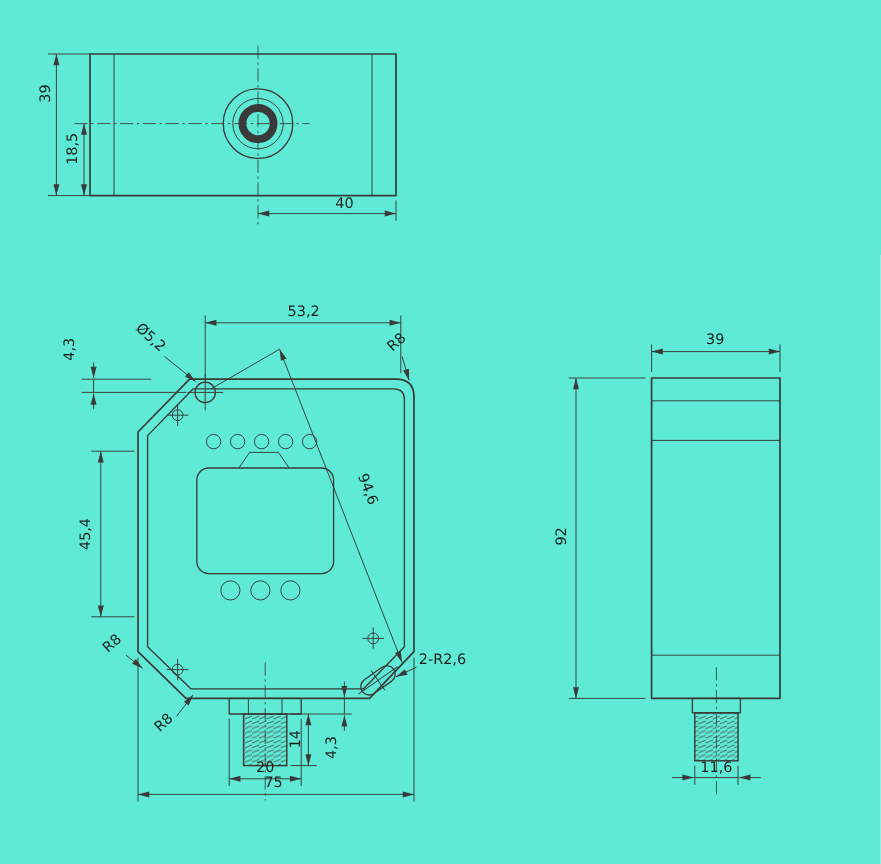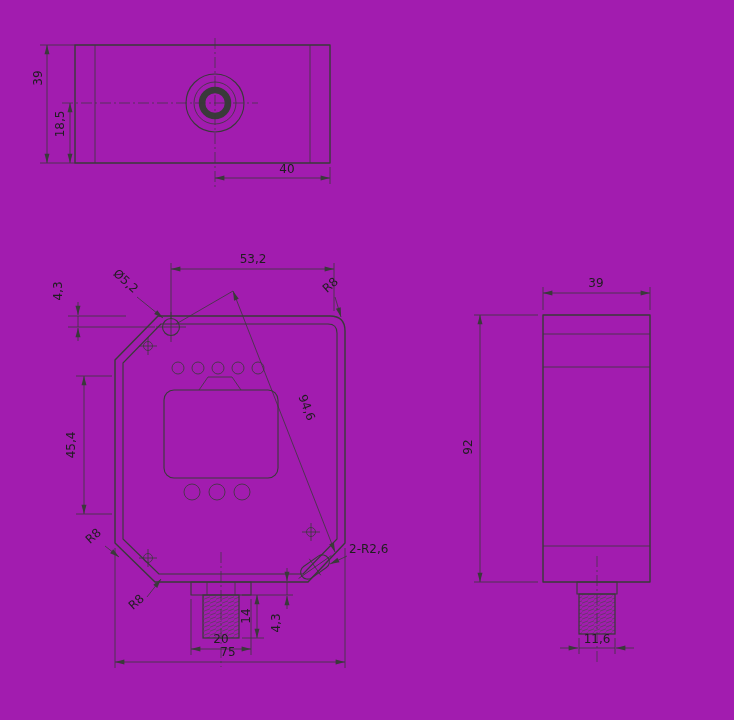--- a/index.html
+++ b/index.html
@@ -1,16 +1,16 @@
 <!DOCTYPE html>
 <html><head>
 <meta charset="utf-8">
 <style>
   html,body{margin:0;padding:0;background:#ffffff;}
-  .page{position:relative;width:734px;height:720px;background:#a21caf;font-family:"DejaVu Sans",sans-serif;overflow:hidden;}
+  .page{position:relative;width:734px;height:720px;background:#5eead4;font-family:"DejaVu Sans",sans-serif;overflow:hidden;}
   svg{display:block;}
   .outline{fill:none;stroke:#3a3a3a;stroke-width:1.4;stroke-linejoin:round;}
   .med{fill:none;stroke:#3a3a3a;stroke-width:1.1;stroke-linejoin:round;}
   .thin{fill:none;stroke:#3a3a3a;stroke-width:0.8;}
   .dim{fill:none;stroke:#3a3a3a;stroke-width:0.8;}
   .cl{fill:none;stroke:#3a3a3a;stroke-width:0.7;stroke-dasharray:11 3 2 3;}
   .annulus{fill:none;stroke:#3a3a3a;stroke-width:6.5;}
   .threadrect{stroke:#3a3a3a;stroke-width:1.2;}
   text{font-family:"DejaVu Sans",sans-serif;font-size:12px;fill:#1e1e1e;}
 </style>

